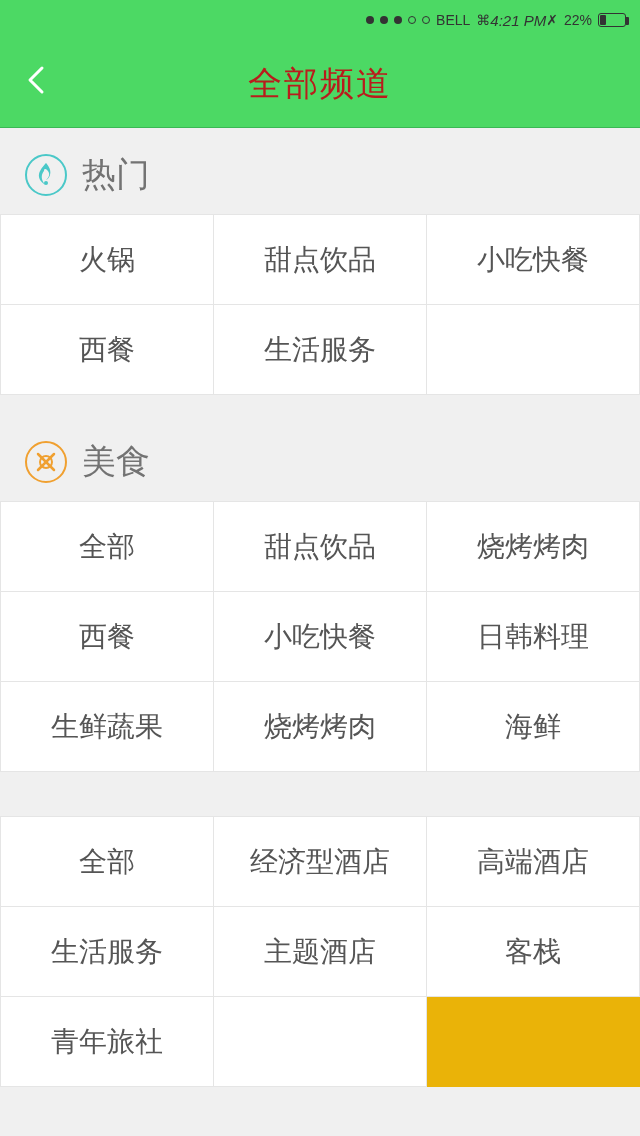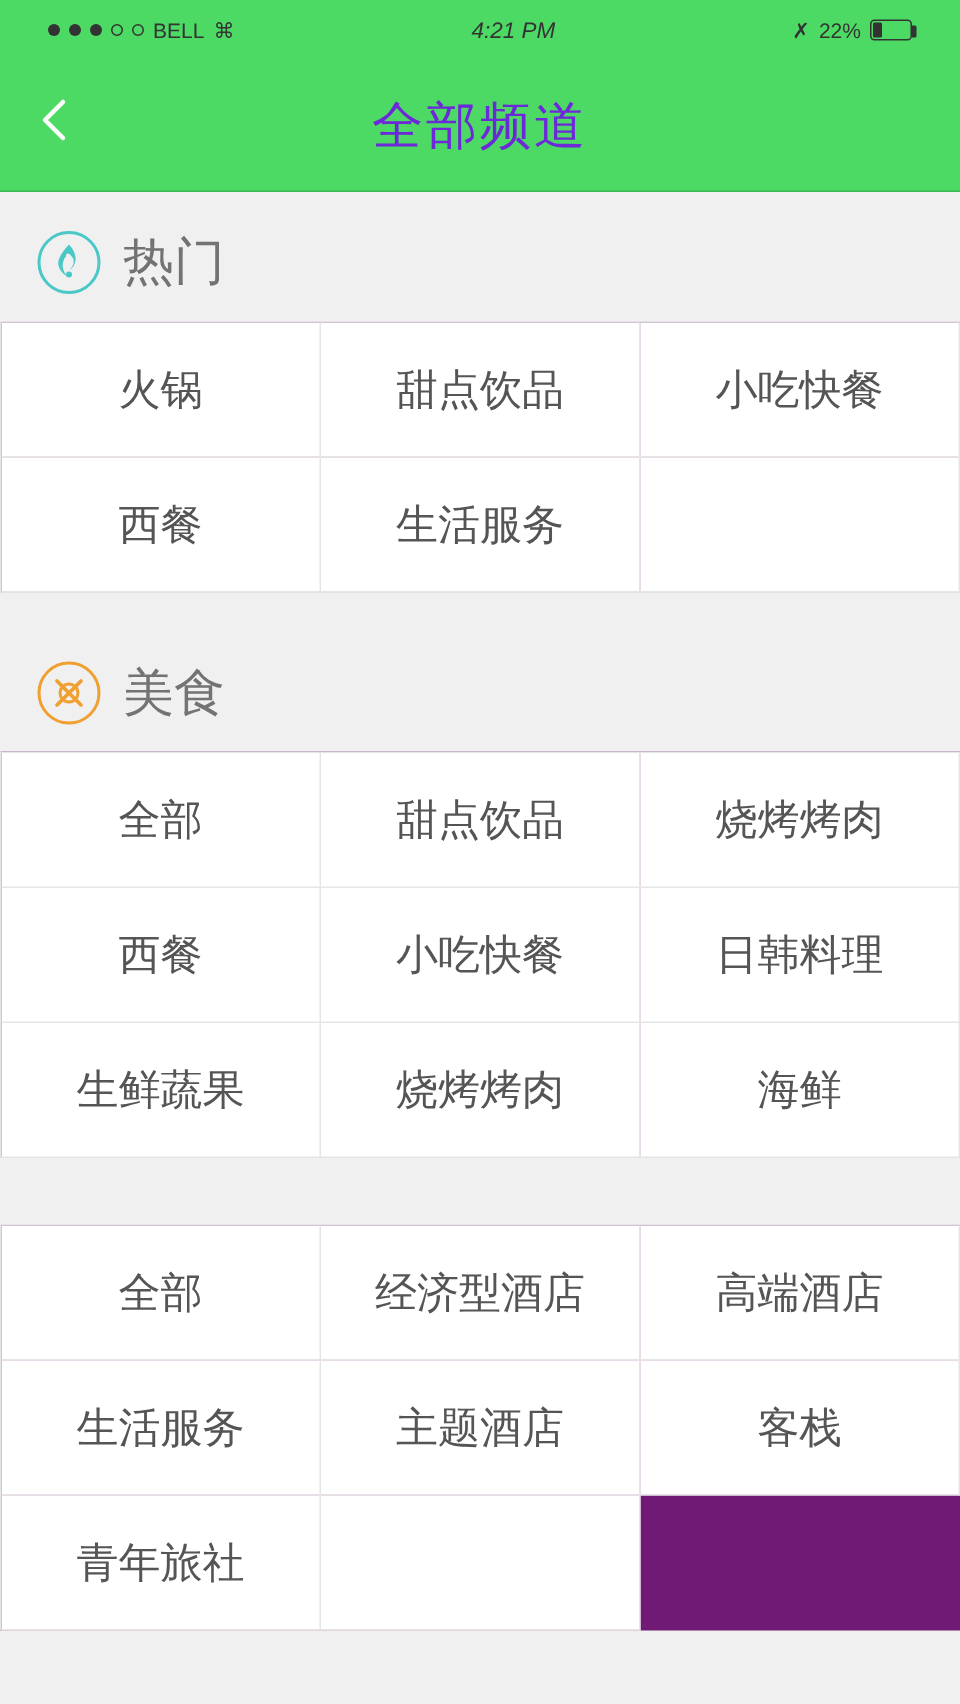--- a/index.html
+++ b/index.html
@@ -12,22 +12,22 @@
       font-size: 28px;
       color: #333;
     }
 
     
     .status-bar {
       background: #4cd964;
       height: 40px;
       display: flex;
       align-items: center;
-      justify-content: space-between;
-      padding: 0 32px;
+      justify-content: flex-end;
+      padding: 0 14px;
       font-size: 14px;
       color: #333;
     }
     .status-left { display: flex; align-items: center; gap: 6px; }
     .status-center { font-size: 15px; font-weight: 500; font-style: italic; }
     .status-right { display: flex; align-items: center; gap: 6px; font-size: 14px; }
 
     
     .dot { width: 8px; height: 8px; border-radius: 50%; background: #333; display: inline-block; }
     .dot.empty { background: transparent; border: 1.5px solid #333; }
@@ -44,21 +44,21 @@
     }
     .nav-back {
       position: absolute;
       left: 24px;
       color: white;
       font-size: 32px;
       font-weight: 300;
       cursor: pointer;
     }
     .nav-title {
-      color: #6d28d9;
+      color: #b91c1c;
       font-size: 34px;
       font-weight: 500;
       letter-spacing: 2px;
     }
 
     
     .content {
       background: #f0f0f0;
     }
 
@@ -82,21 +82,21 @@
       flex-shrink: 0;
     }
 
     .section-title {
       font-size: 34px;
       font-weight: 500;
       color: #737373;
     }
 
     .section-grid {
-      background: #701a75;
+      background: #eab308;
       display: grid;
       grid-template-columns: 1fr 1fr 1fr;
       border-top: 1px solid #e5e5e5;
       border-left: 1px solid #e5e5e5;
     }
 
     .grid-item {
       background: white;
       border-right: 1px solid #e5e5e5;
       border-bottom: 1px solid #e5e5e5;

